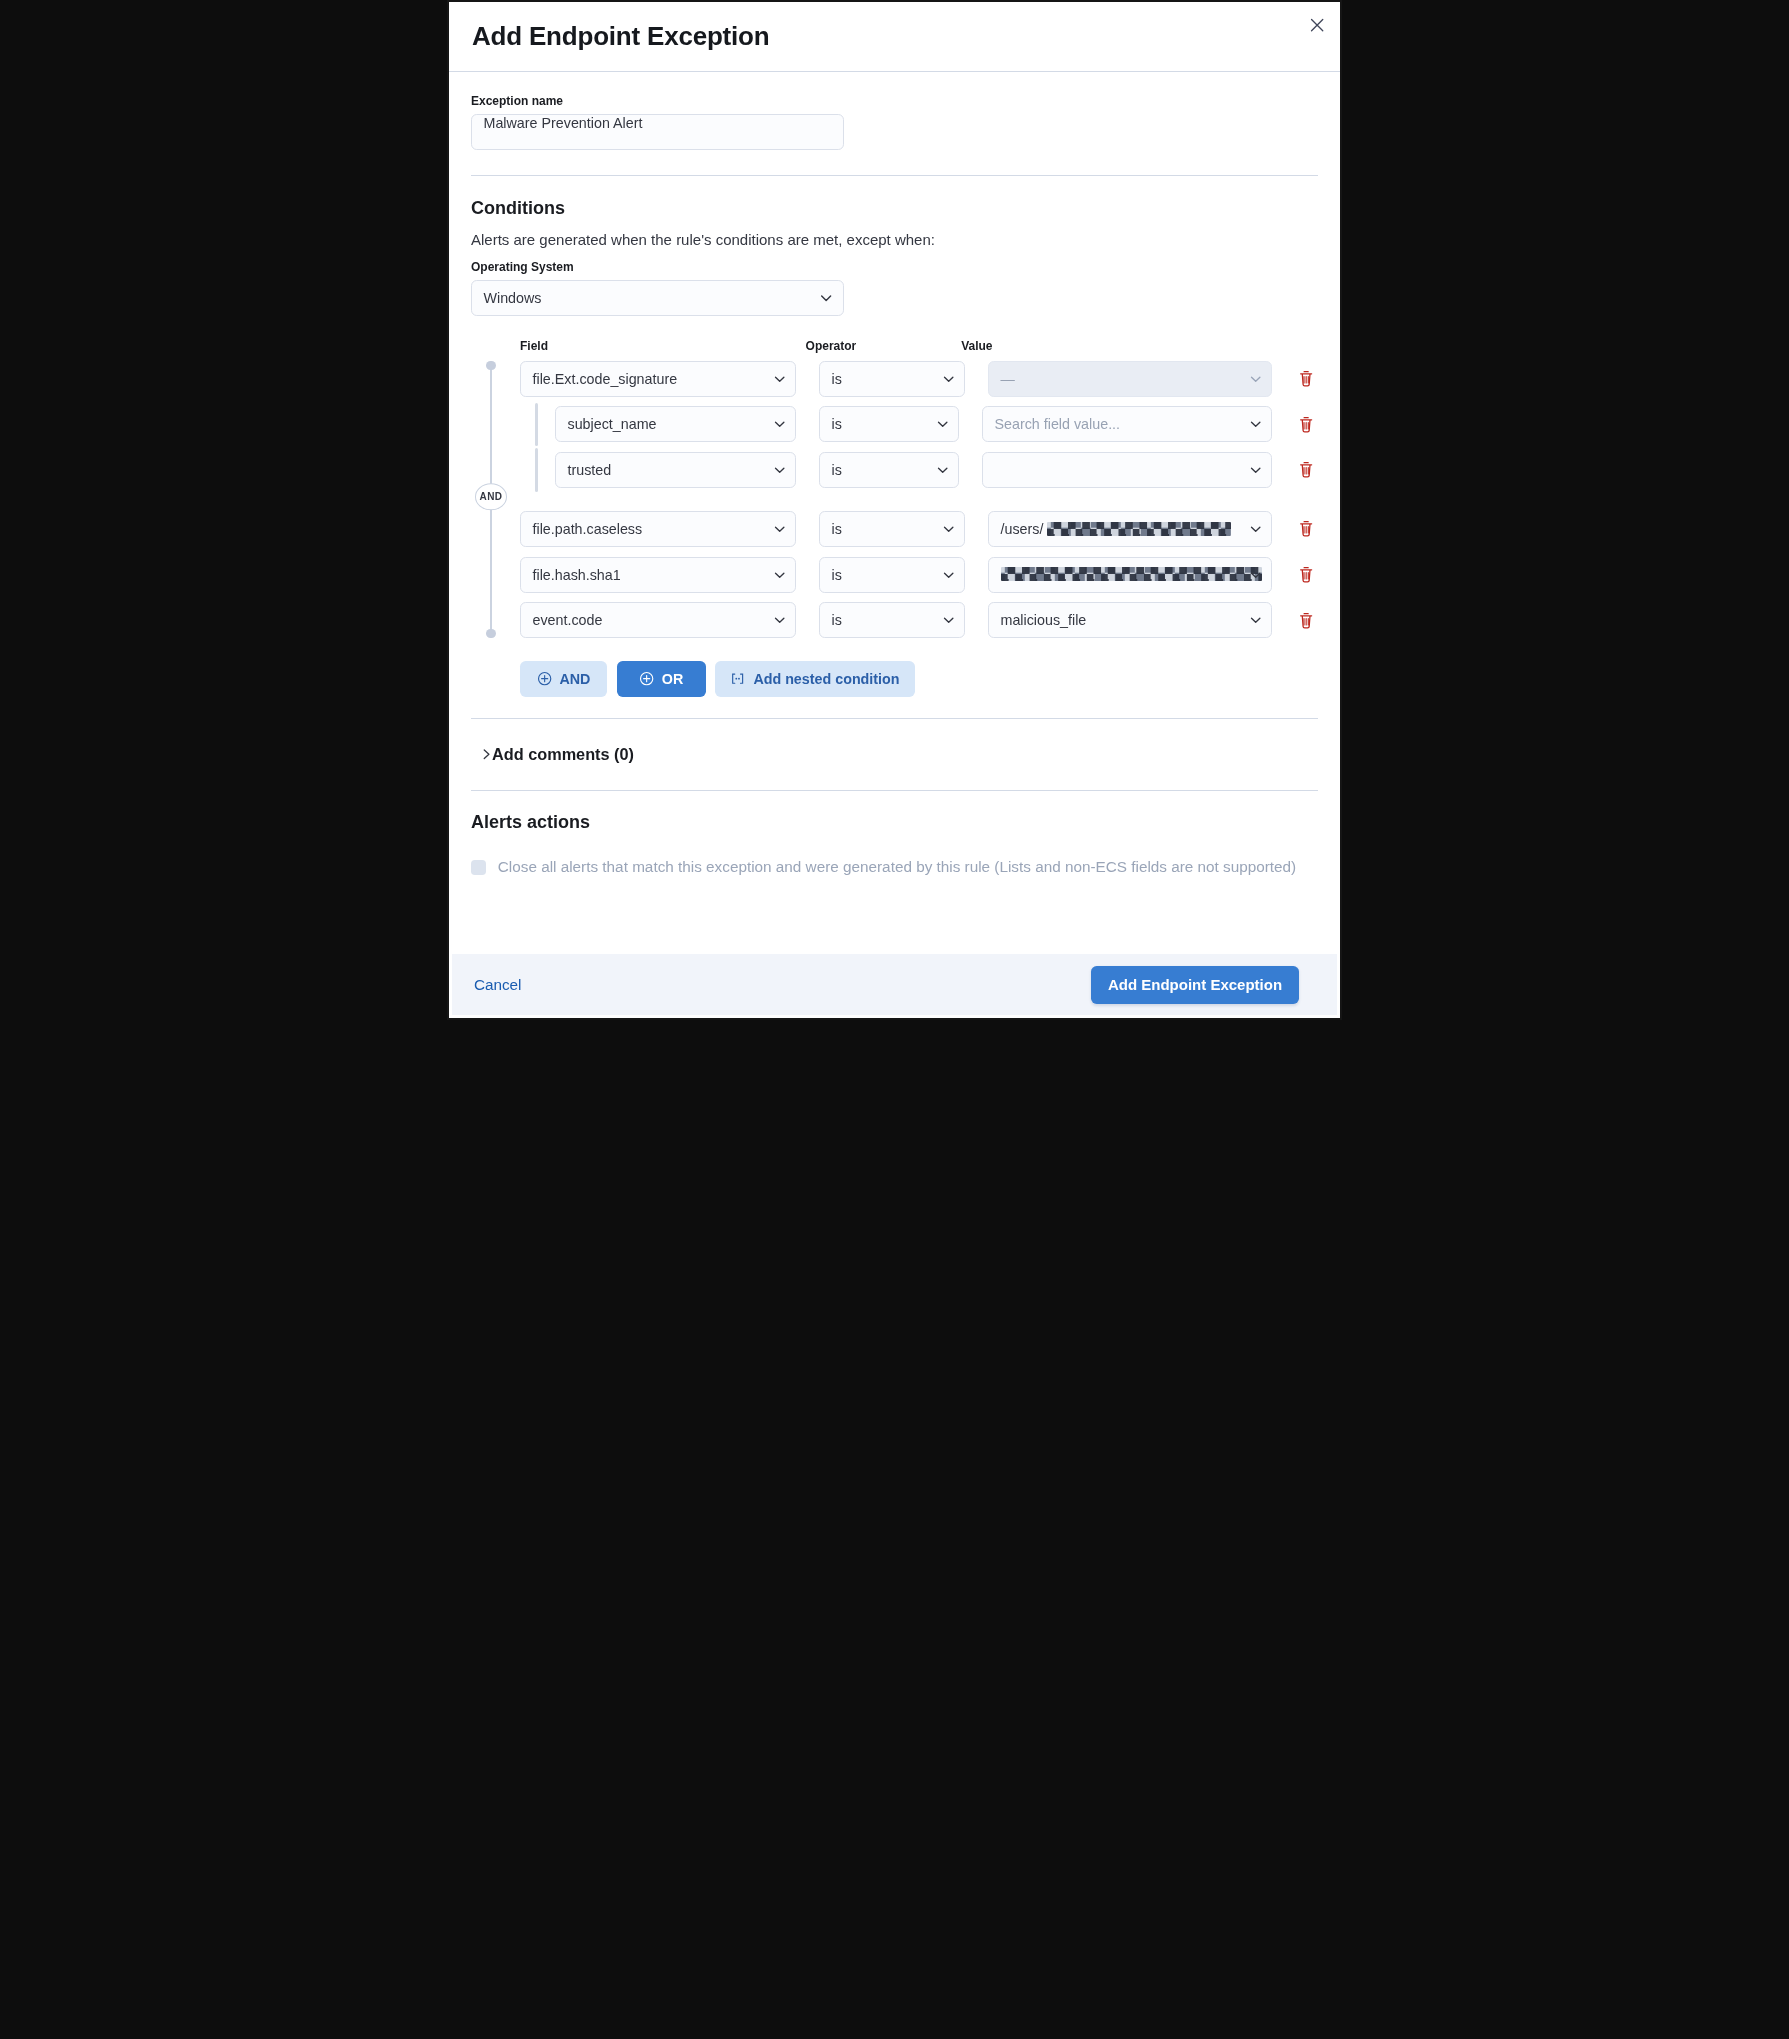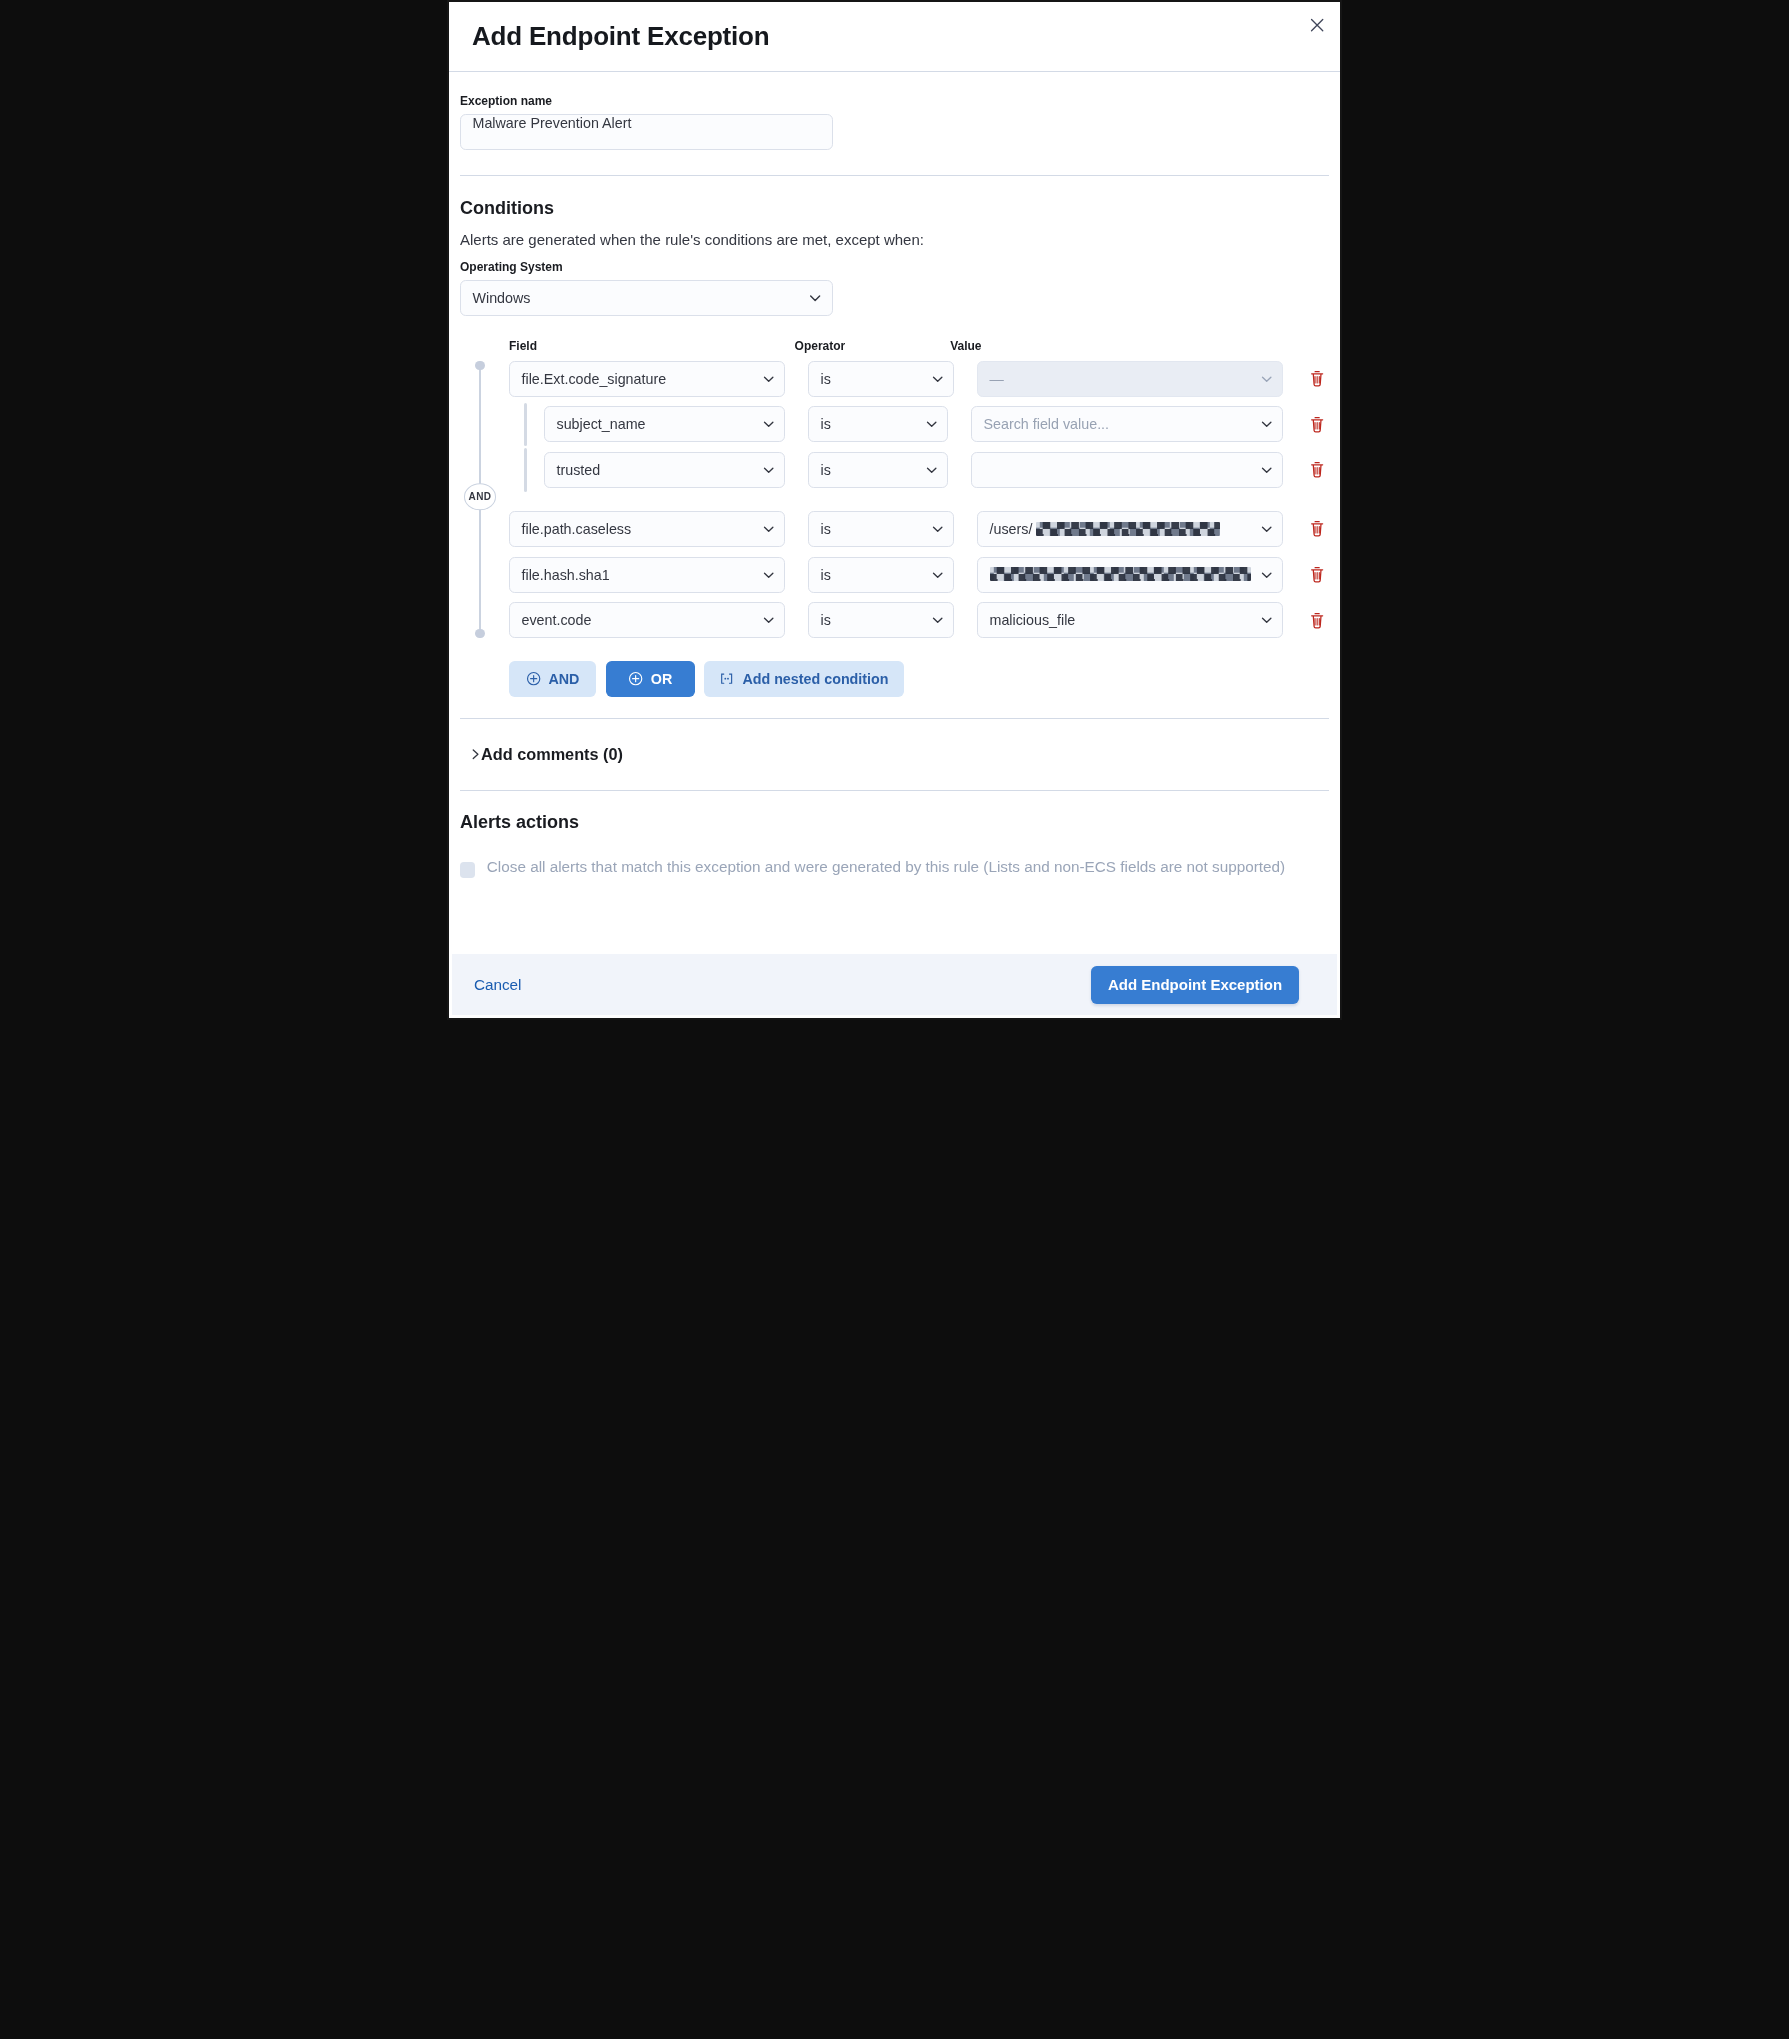--- a/index.html
+++ b/index.html
@@ -17,21 +17,21 @@
     height:70px; border-bottom:1px solid #d3dae6;
     display:flex; align-items:center; padding:0 23px; position:relative;
   }
   .modal-title { font-size:26px; font-weight:700; color:#16191e; letter-spacing:-0.2px; }
   .close-btn {
     position:absolute; top:9.6px; right:9.6px; width:27px; height:27px;
     background:none; border:none; cursor:pointer; display:flex; align-items:center; justify-content:center;
   }
 
   
-  .modal-body { padding:0 11px; }
+  .modal-body { padding:0 22px; }
 
   .field-label { display:block; font-size:12px; font-weight:700; color:#1a1c21; margin-bottom:5.7px; }
 
   .text-field {
     width:373px; height:36px; border:1px solid #dbe0ea; border-radius:5.7px;
     background:#fbfcfe; display:flex; align-items:flex-start; padding:0 11.5px;
     font-size:14.3px; color:#343741;
   }
 
   .section-divider { border:none; border-top:1px solid #d3dae6; }
@@ -102,21 +102,21 @@
   .btn-light { background:#d6e6f8; color:#2b5fa8; }
   .btn-filled { background:#377dd2; color:#ffffff; }
 
   
   .comments-toggle {
     display:flex; align-items:center; gap:0; background:none; border:none; cursor:pointer;
     font-family:inherit; font-size:16.3px; font-weight:700; color:#1a1c21; padding:0 0 0 8.6px;
   }
 
   .h3 { font-size:18px; font-weight:700; color:#1a1c21; }
-  .checkbox-row { display:flex; align-items:flex-end; gap:11.5px; margin-top:23px; }
+  .checkbox-row { display:flex; align-items:center; gap:11.5px; margin-top:23px; }
   .checkbox { width:15.3px; height:15.3px; border-radius:3.8px; background:#dce3ee; flex:0 0 auto; margin-top:1.9px; }
   .checkbox-label { font-size:15.3px; color:#9aa5b8; line-height:1.4; }
   .note { font-size:15px; color:#69707d; line-height:1.8; margin-top:19px; }
 
   
   .modal-footer {
     position:absolute; left:2.9px; right:2.9px; bottom:2.9px; height:61px; background:#f1f4fa;
     display:flex; align-items:center; justify-content:space-between; padding:0 38px 0 22px;
   }
   .cancel-link { background:none; border:none; cursor:pointer; font-family:inherit; font-size:15.3px; font-weight:500; color:#1a5cb0; }

